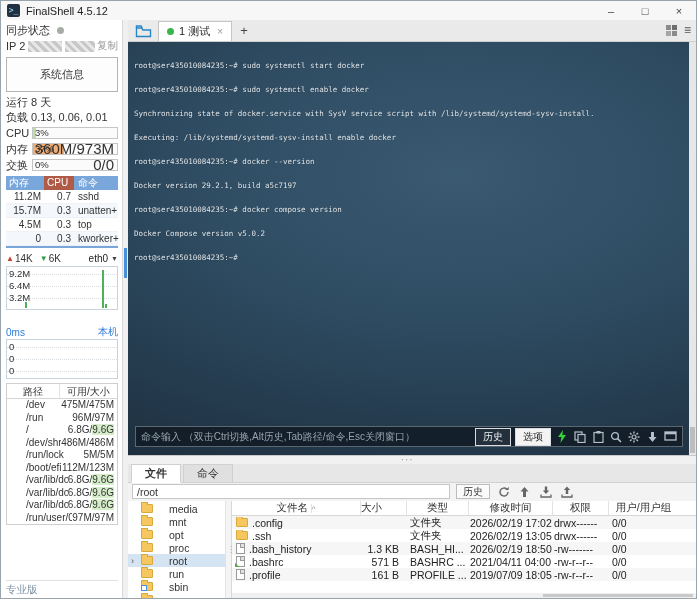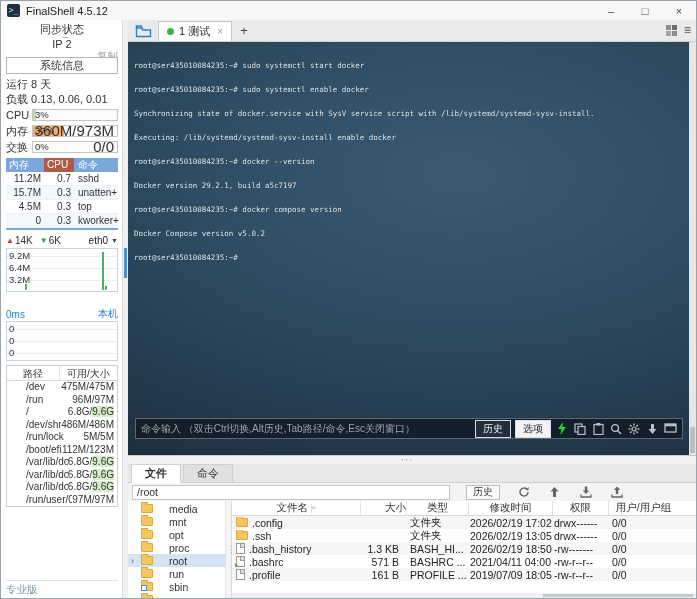--- a/index.html
+++ b/index.html
@@ -11,26 +11,26 @@
   .titlebar { flex:0 0 19px; display:flex; align-items:center; padding-left:6px; background:#f7f7f7; }
   .app-icon { width:13px; height:13px; background:#203040; border-radius:2px; display:flex; align-items:center; justify-content:center; color:#9fe0ff; font-size:8px; font-family:"DejaVu Sans Mono",monospace; }
   .title { font-size:11px; color:#222; margin-left:6px; }
   .win-controls { margin-left:auto; display:flex; height:100%; }
   .win-btn { width:34px; display:flex; align-items:center; justify-content:center; font-size:11px; color:#444; }
 
   .main { flex:1; display:flex; min-height:0; }
 
   
   .sidebar { flex:0 0 122px; background:#fff; border-right:1px solid #d8d8d8; padding:2px 4px 0 5px; display:flex; flex-direction:column; font-size:11px; color:#333; overflow:hidden; }
-  .sb-row { display:flex; align-items:center; height:16px;flex-direction:column; }
+  .sb-row { display:flex; align-items:center; height:16px; }
   .sync-dot { width:7px; height:7px; border-radius:50%; background:#a5ada5; margin-left:7px; }
   .mosaic { display:inline-block; height:11px; border-radius:1px;
     background:repeating-linear-gradient(45deg,#c8c8c8 0 3px,#e8e8e8 3px 6px); filter:blur(.4px); }
   .copy { margin-left:auto; color:#9a9a9a; font-size:10.5px; }
-  .sysinfo-btn { height:17px; margin:3px 0 3px 0; border:1px solid #b5b5b5; background:#fdfdfd; display:flex; align-items:center; justify-content:center; font-size:11px; color:#333; }
+  .sysinfo-btn { height:35px; margin:3px 0 3px 0; border:1px solid #b5b5b5; background:#fdfdfd; display:flex; align-items:center; justify-content:center; font-size:11px; color:#333; }
   .text-row { height:15px; display:flex; align-items:center; }
   .meter-row { height:16px; display:flex; align-items:center; }
   .meter-label { flex:0 0 26px; }
   .meter { flex:1; height:12px; border:1px solid #c5c5c5; background:#fbfbfb; position:relative; overflow:hidden; }
   .meter .fill { position:absolute; left:0; top:0; bottom:0; }
   .fill-cpu { width:4%; background:#bcdfa6; }
   .fill-mem { width:37%; background:#f2ad74; }
   .meter .pct { position:absolute; left:2px; top:0; line-height:10px; font-size:9.5px; color:#333; }
   .meter .detail { position:absolute; right:3px; top:0; line-height:10px; font-size:15px; color:#333; }
 
@@ -89,36 +89,36 @@
   .icon-menu { font-size:12px; color:#555; line-height:11px; }
 
   
   .terminal { flex:1; position:relative; min-height:0;
     background:radial-gradient(ellipse 130% 95% at 58% 32%, #3a5a72 0%, #2e4b61 38%, #223749 72%, #18252f 100%); }
   .term-text { position:absolute; top:4px; left:6px; right:12px;
     font-family:"DejaVu Sans Mono","Liberation Mono",monospace; font-size:7.5px; line-height:8px;
     color:#e3eaef; white-space:pre; text-shadow:0 0 1px rgba(0,0,0,.4); }
   .term-scroll { position:absolute; top:0; right:0; bottom:0; width:7px; background:#e7e7e7; }
   .term-scroll .thumb { position:absolute; left:1px; bottom:2px; width:5px; height:26px; background:#bdbdbd; }
-  .cmdbar { position:absolute; left:7px; right:13px; bottom:16px; height:21px;
+  .cmdbar { position:absolute; left:7px; right:13px; bottom:8px; height:21px;
     background:rgba(17,27,37,.88); border:1px solid #5d6770; display:flex; align-items:center; padding:0 5px; gap:4px; }
   .cmd-ph { flex:1; font-size:10px; color:#97a3ad; white-space:nowrap; overflow:hidden; }
   .btn-dark { background:#232f3b; color:#eef3f7; border:1px solid #d7dde2; font-size:10px; padding:1px 7px; }
   .btn-light { background:#f4f4f4; color:#222; border:1px solid #d7dde2; font-size:10px; padding:1px 7px; }
   .cmd-ico { width:14px; height:14px; display:flex; align-items:center; justify-content:center; }
 
   .hsplit { flex:0 0 9px; background:#f1f1f1; border-top:1px solid #c9c9c9; position:relative; }
   .hsplit .grip { position:absolute; left:48%; top:-2px; color:#999; font-size:10px; letter-spacing:1px; }
 
   
   .bottom { flex:0 0 134px; background:#f1f1f1; display:flex; flex-direction:column; min-height:0; }
   .btabs { flex:0 0 19px; display:flex; background:#e7e7e7; border-bottom:1px solid #d0d0d0; padding-left:3px; }
   .btab { padding:0 13px; font-size:11px; color:#333; display:flex; align-items:center; border:1px solid #d0d0d0; border-bottom:none; background:#e0e0e0; margin-right:2px; }
   .btab.active { background:#fff; font-weight:bold; position:relative; top:0; border-bottom:1px solid #fff; margin-bottom:-1px; }
-  .pathrow { flex:0 0 18px; display:flex; align-items:center; background:#f3f3f3; padding:1px 4px; gap:16px; }
+  .pathrow { flex:0 0 18px; display:flex; background:#f3f3f3; padding:1px 4px; gap:6px; }
   .path-input { flex:0 0 318px; height:15px; background:#fff; border:1px solid #c6c6c6; font-size:10.5px; color:#333; display:flex; align-items:center; padding:0 4px; }
   .btn-hist { height:15px; background:#fbfbfb; border:1px solid #bcbcbc; font-size:10px; color:#333; display:flex; align-items:center; padding:0 6px; }
   .path-ico { width:15px; height:15px; display:flex; align-items:center; justify-content:center; }
   .bcontent { flex:1; display:flex; min-height:0; background:#fff; }
   .tree { flex:0 0 97px; background:#fff; overflow:hidden; padding-top:1px; }
   .tree-row { height:13px; display:flex; align-items:center; gap:16px; padding-left:13px; font-size:10.5px; color:#333; position:relative; }
   .tree-row.selected { background:#d5e4f3; }
   .tree-row.selected .expander { position:absolute; left:3px; font-size:9px; color:#555; }
   .tree-split { flex:0 0 7px; background:#f4f4f4; border-left:1px solid #e2e2e2; border-right:1px solid #d8d8d8; position:relative; }
   .tree-split .tgrip { position:absolute; top:45%; left:1px; color:#aaa; font-size:8px; }
@@ -129,21 +129,21 @@
   .fhead span:first-child { border-left:none; }
   .frow { height:13px; display:flex; align-items:center; font-size:10.5px; color:#222; }
   .frow:nth-child(even) { background:#f6f6f6; }
   .c-name { width:128px; display:flex; align-items:center; gap:4px; padding-left:4px; overflow:hidden; }
   .c-size { width:46px; text-align:right; padding-right:7px; }
   .c-type { width:62px; padding-left:4px; overflow:hidden; white-space:nowrap; }
   .c-mtime { width:84px; padding-left:2px; }
   .c-perm { width:56px; padding-left:2px; }
   .c-owner { width:70px; padding-left:4px; }
   .fhead .c-name,.fhead .c-type,.fhead .c-mtime,.fhead .c-perm,.fhead .c-owner { padding-left:0; text-align:center; display:block; }
-  .fhead .c-size { padding-right:0; text-align:right; }
+  .fhead .c-size { padding-right:0; text-align:left; }
   .sort-ind { font-size:8px; color:#888; }
   .hscroll { position:absolute; left:0; right:0; bottom:0; height:5px; background:#f0f0f0; }
   .hscroll .thumb { position:absolute; right:3px; top:1px; height:3px; width:150px; background:#c9c9c9; }
 
   
   .ic-folder { flex:0 0 12px; width:12px; height:9px; background:#f7c75f; border:1px solid #d9a93e; border-radius:1px; position:relative; }
   .ic-folder::before { content:""; position:absolute; top:-3px; left:-1px; width:5px; height:2px; background:#f7c75f; border:1px solid #d9a93e; border-bottom:none; }
   .ic-folder.link::after { content:""; position:absolute; left:-1px; bottom:-1px; width:4px; height:4px; background:#fff; border:1px solid #4a90d9; }
   .ic-file { flex:0 0 9px; width:9px; height:11px; background:#fff; border:1px solid #9a9a9a; position:relative; }
   .ic-file::before { content:""; position:absolute; top:0; right:0; width:3px; height:3px; background:#e0e0e0; border-left:1px solid #9a9a9a; border-bottom:1px solid #9a9a9a; }

